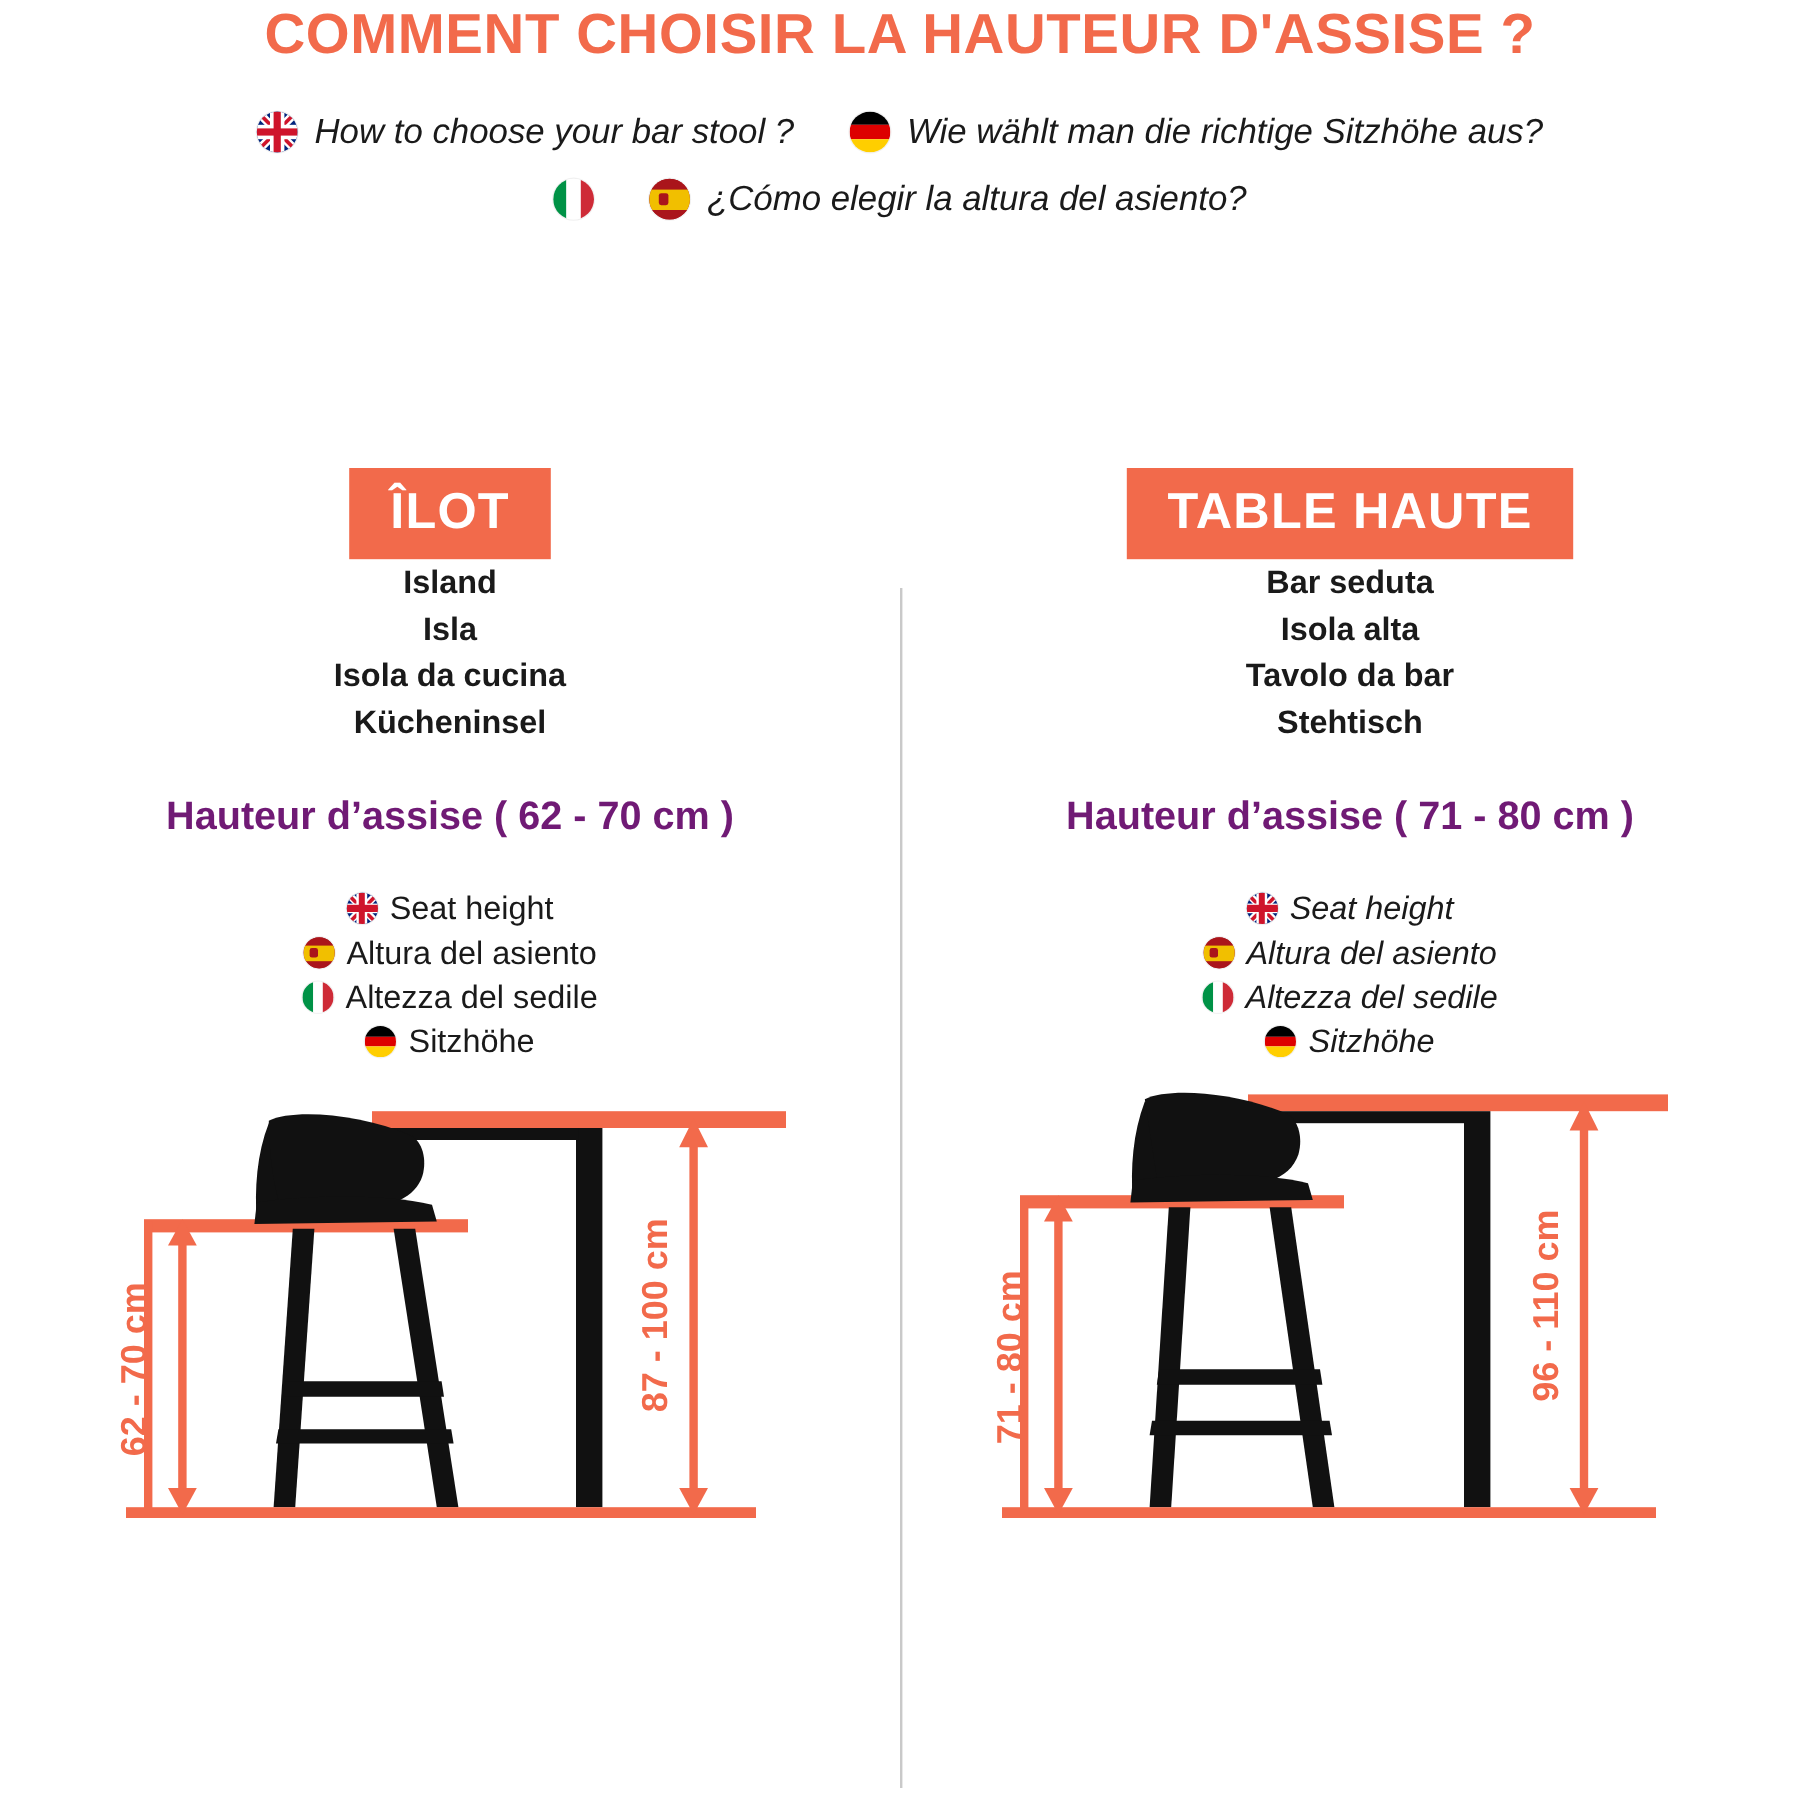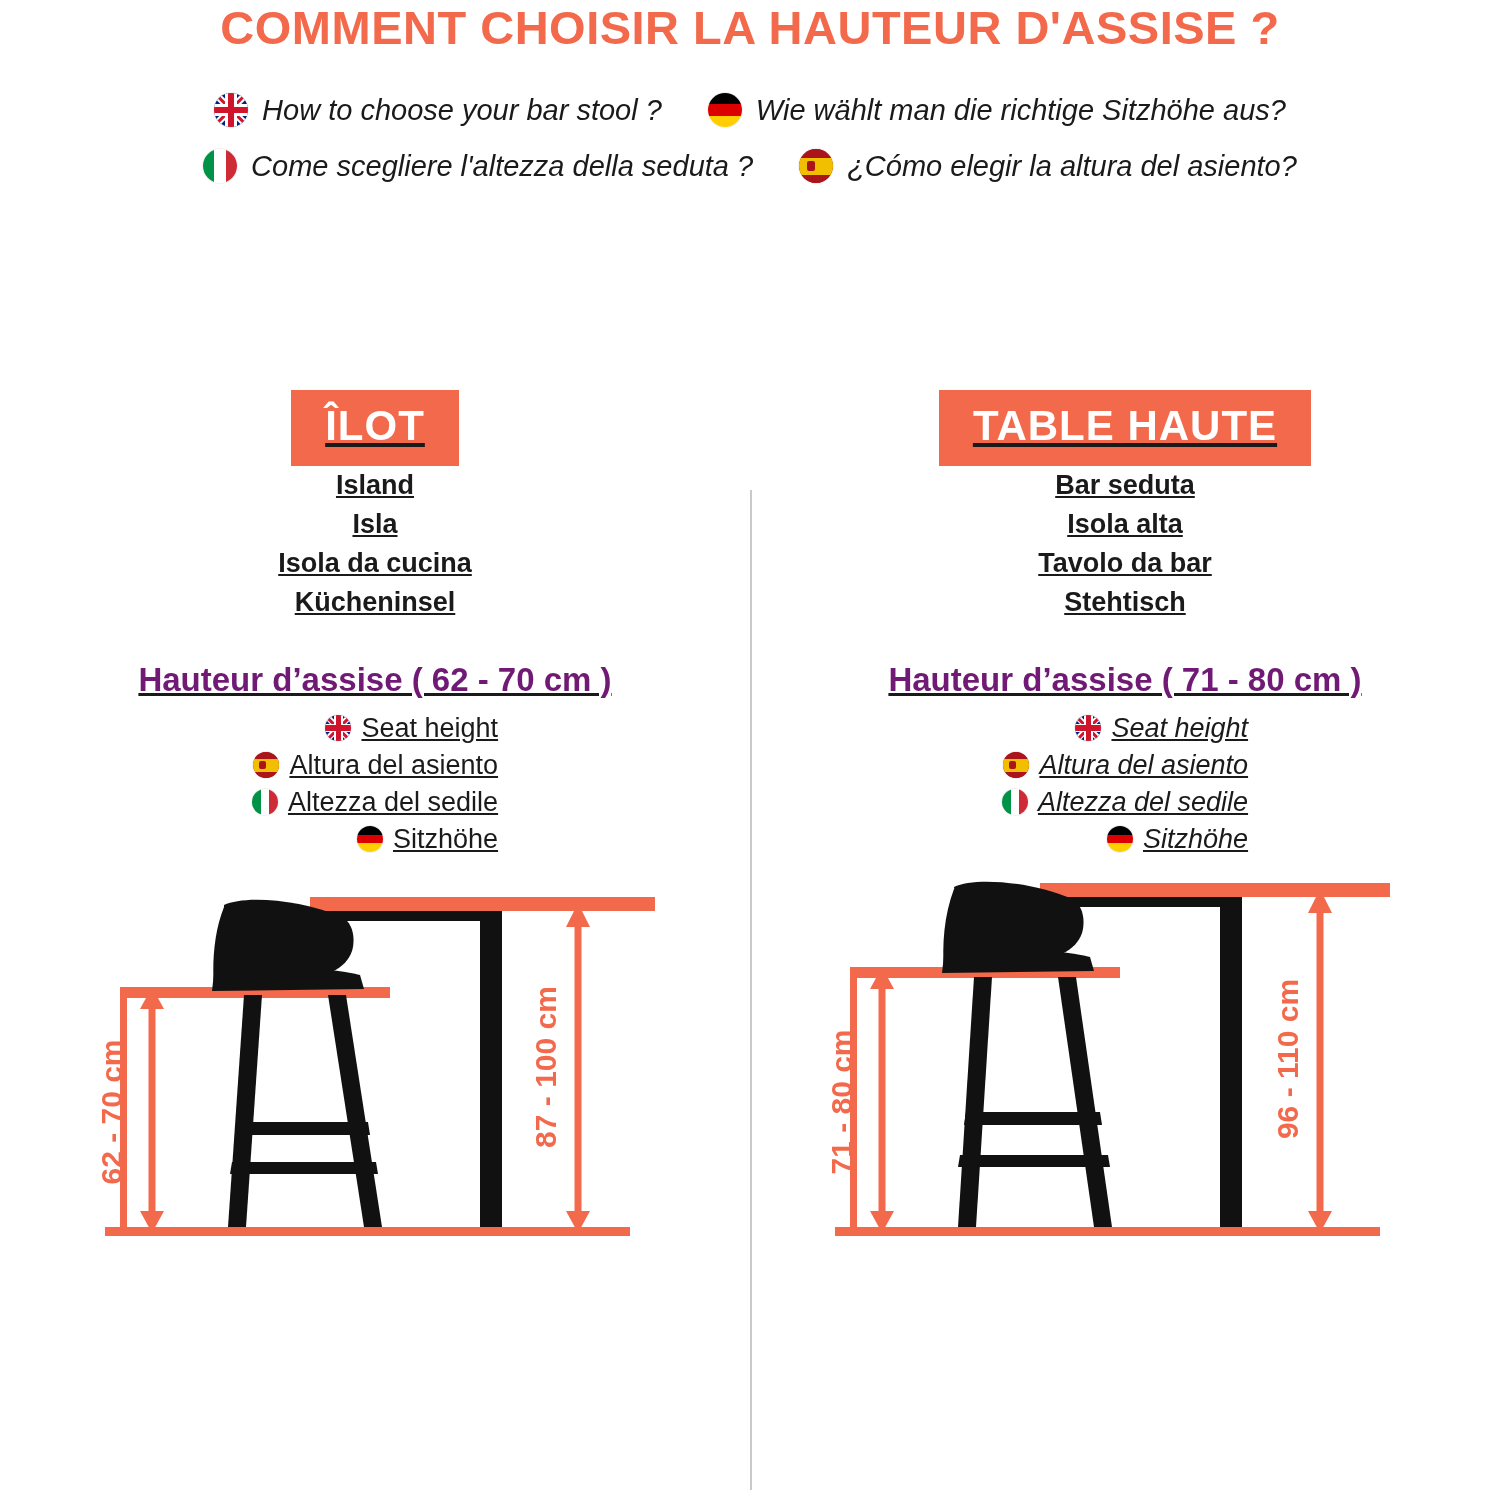--- a/index.html
+++ b/index.html
@@ -106,21 +106,20 @@
     width: 26%; height: 64%; background: #aa151b; border-radius: 2px;
   }
 
   
   .columns {
     position: absolute;
     top: 390px;
     left: 0;
     width: 1500px;
     display: flex;
-    text-decoration: underline;
   }
   .col {
     width: 750px;
     display: flex;
     flex-direction: column;
     align-items: center;
     position: relative;
   }
   .divider {
     position: absolute;
@@ -148,24 +147,24 @@
     color: #1a1a1a;
   }
   .col-height {
     margin-top: 38px;
     color: #701a75;
     font-size: 33px;
     font-weight: bold;
     text-align: center;
   }
   .seat-list {
-    margin-top: 14px;
+    margin-top: 43px;
     display: flex;
     flex-direction: column;
-    align-items: flex-end;
+    align-items: center;
     gap: 6px;
   }
   .seat-row {
     display: flex;
     align-items: center;
     gap: 10px;
   }
   .seat-row .txt {
     font-size: 27px;
     color: #1a1a1a;
@@ -213,21 +212,20 @@
       </div>
     </div>
 
     <div class="lang-row">
       <div class="lang-item">
         <span class="flag flag-it">
           <i class="b1"></i>
             <i class="b2"></i>
             <i class="b3"></i>
         </span>
-        <span class="txt">Come scegliere l'altezza della seduta ?</span>
       </div>
       <div class="lang-item">
         <span class="flag flag-es">
           <i class="top"></i>
             <i class="mid">
               <i class="crest"></i>
             </i>
             <i class="bot"></i>
         </span>
         <span class="txt">¿Cómo elegir la altura del asiento?</span>

